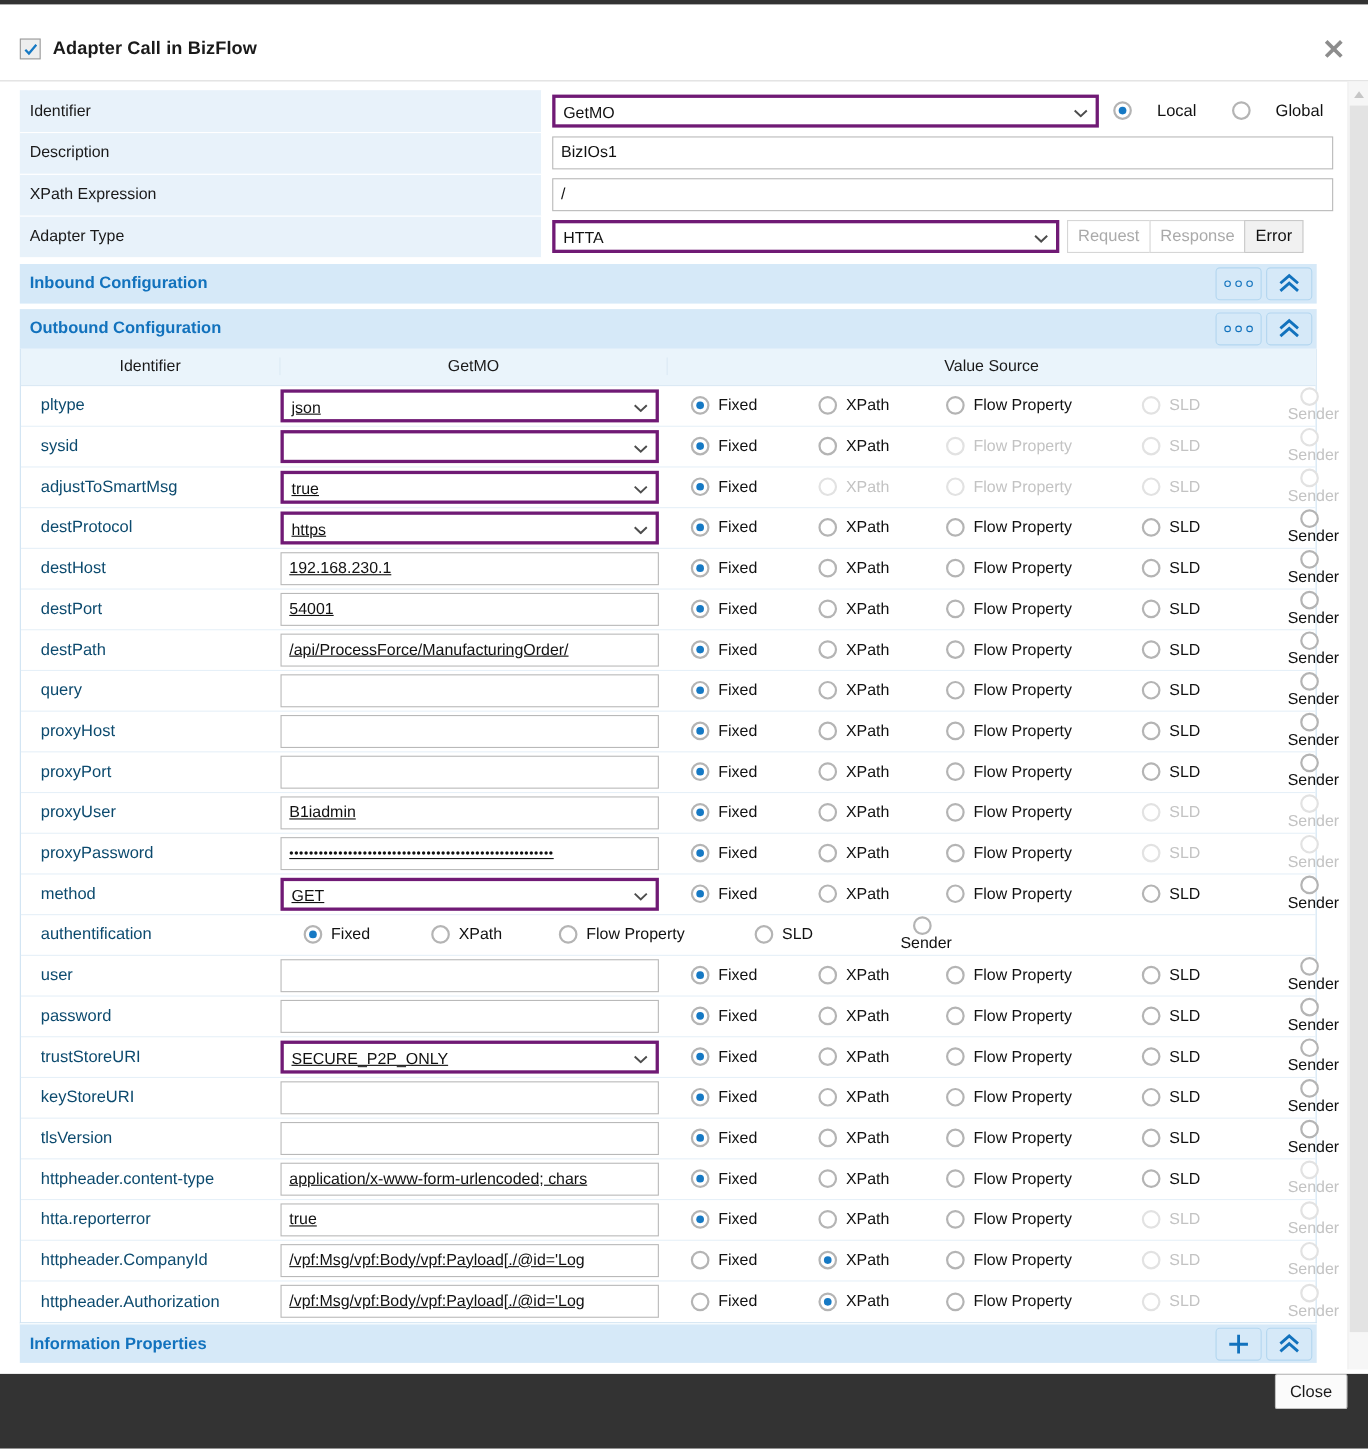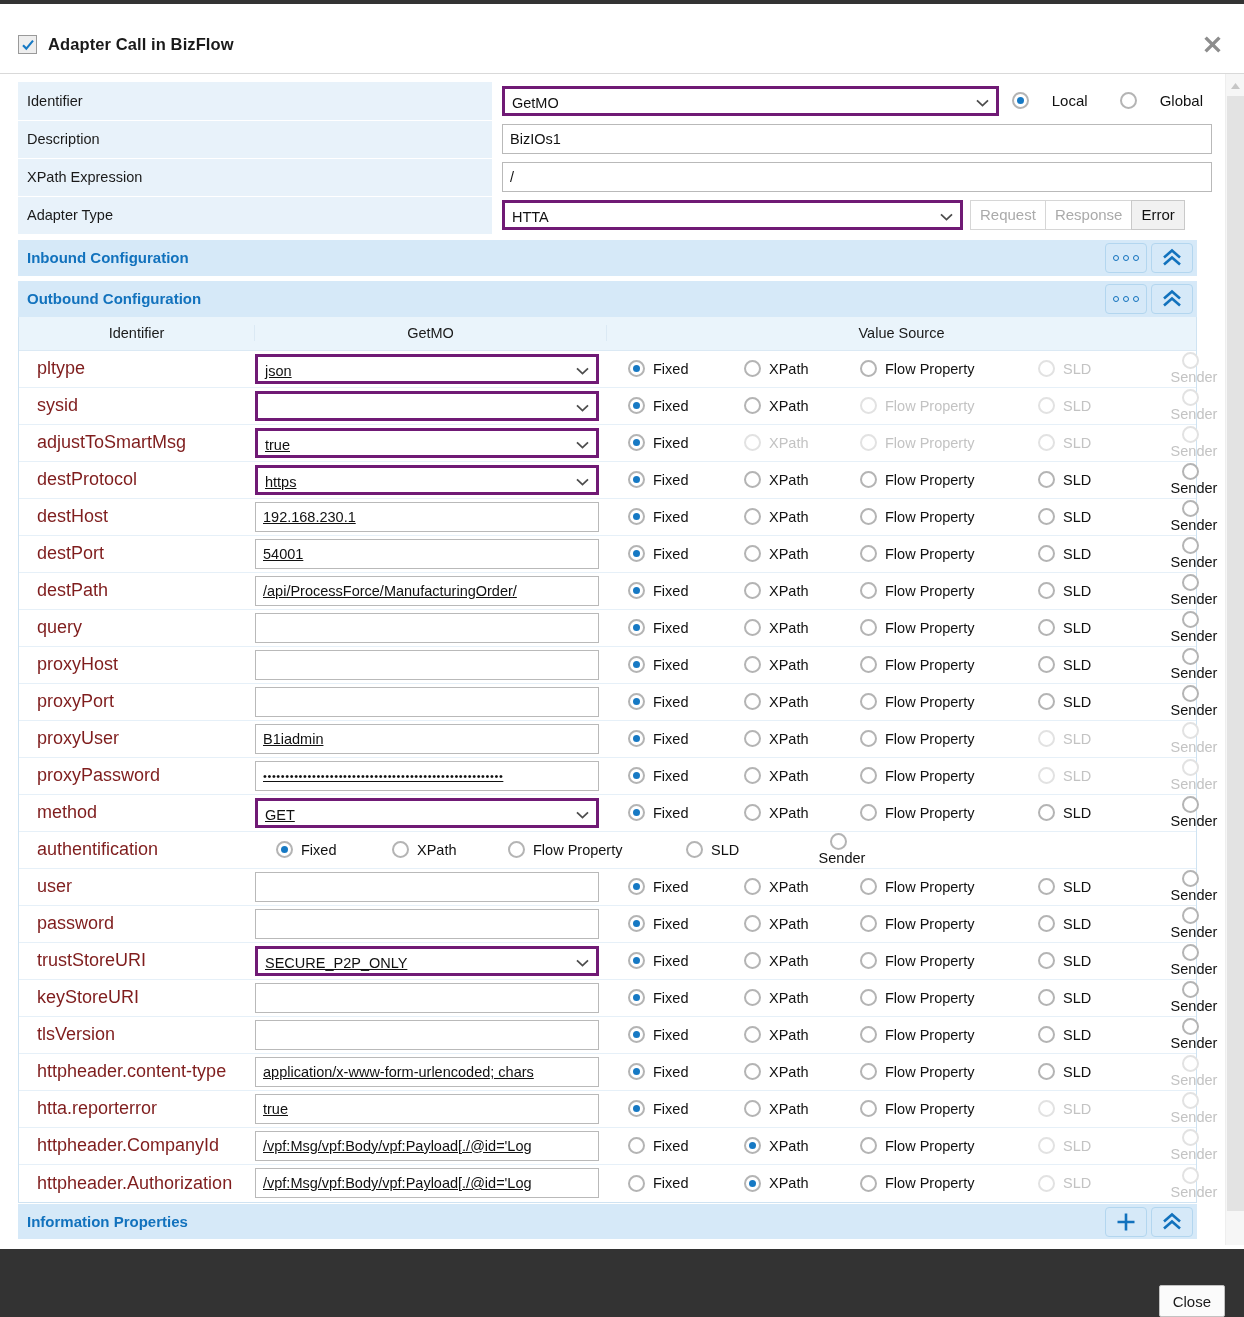--- a/index.html
+++ b/index.html
@@ -219,21 +219,21 @@
   .gh.c3 { flex: 1 1 auto; }
 
   .grow {
     display: flex; align-items: center;
     height: 37px;
     border-bottom: 1px solid #e6f0f8;
   }
   .grow:last-child { border-bottom: none; }
   .g-id {
     width: 236px; flex: 0 0 236px;
-    font-size: 18px; color: #7f1d1d;
+    font-size: 15px; color: #0c4a6e;
     padding-left: 18px;
     white-space: nowrap; overflow: hidden;
   }
   .g-val {
     width: 352px; flex: 0 0 352px;
     padding-right: 4px;
   }
   .g-val .txt, .g-val .sel { width: 344px; text-decoration: underline; }
   .g-src {
     flex: 1 1 auto;
@@ -266,21 +266,21 @@
     background: #d6e9f8;
     display: flex; align-items: center; justify-content: center;
     cursor: pointer;
   }
 
   
   .footer {
     position: absolute; left: 0; bottom: 0;
     width: 1244px; height: 68px;
     background: #333333;
-    display: flex; align-items: flex-end; justify-content: flex-end;
+    display: flex; align-items: flex-start; justify-content: flex-end;
     padding-right: 19px;
   }
   .close-btn {
     font-family: "Liberation Sans", sans-serif;
     font-size: 15px; color: #1a1a1a;
     background: #fbfbfb;
     border: 1px solid #c2c2c2;
     border-radius: 2px;
     height: 32px; min-width: 64px;
     padding: 0 13px;

